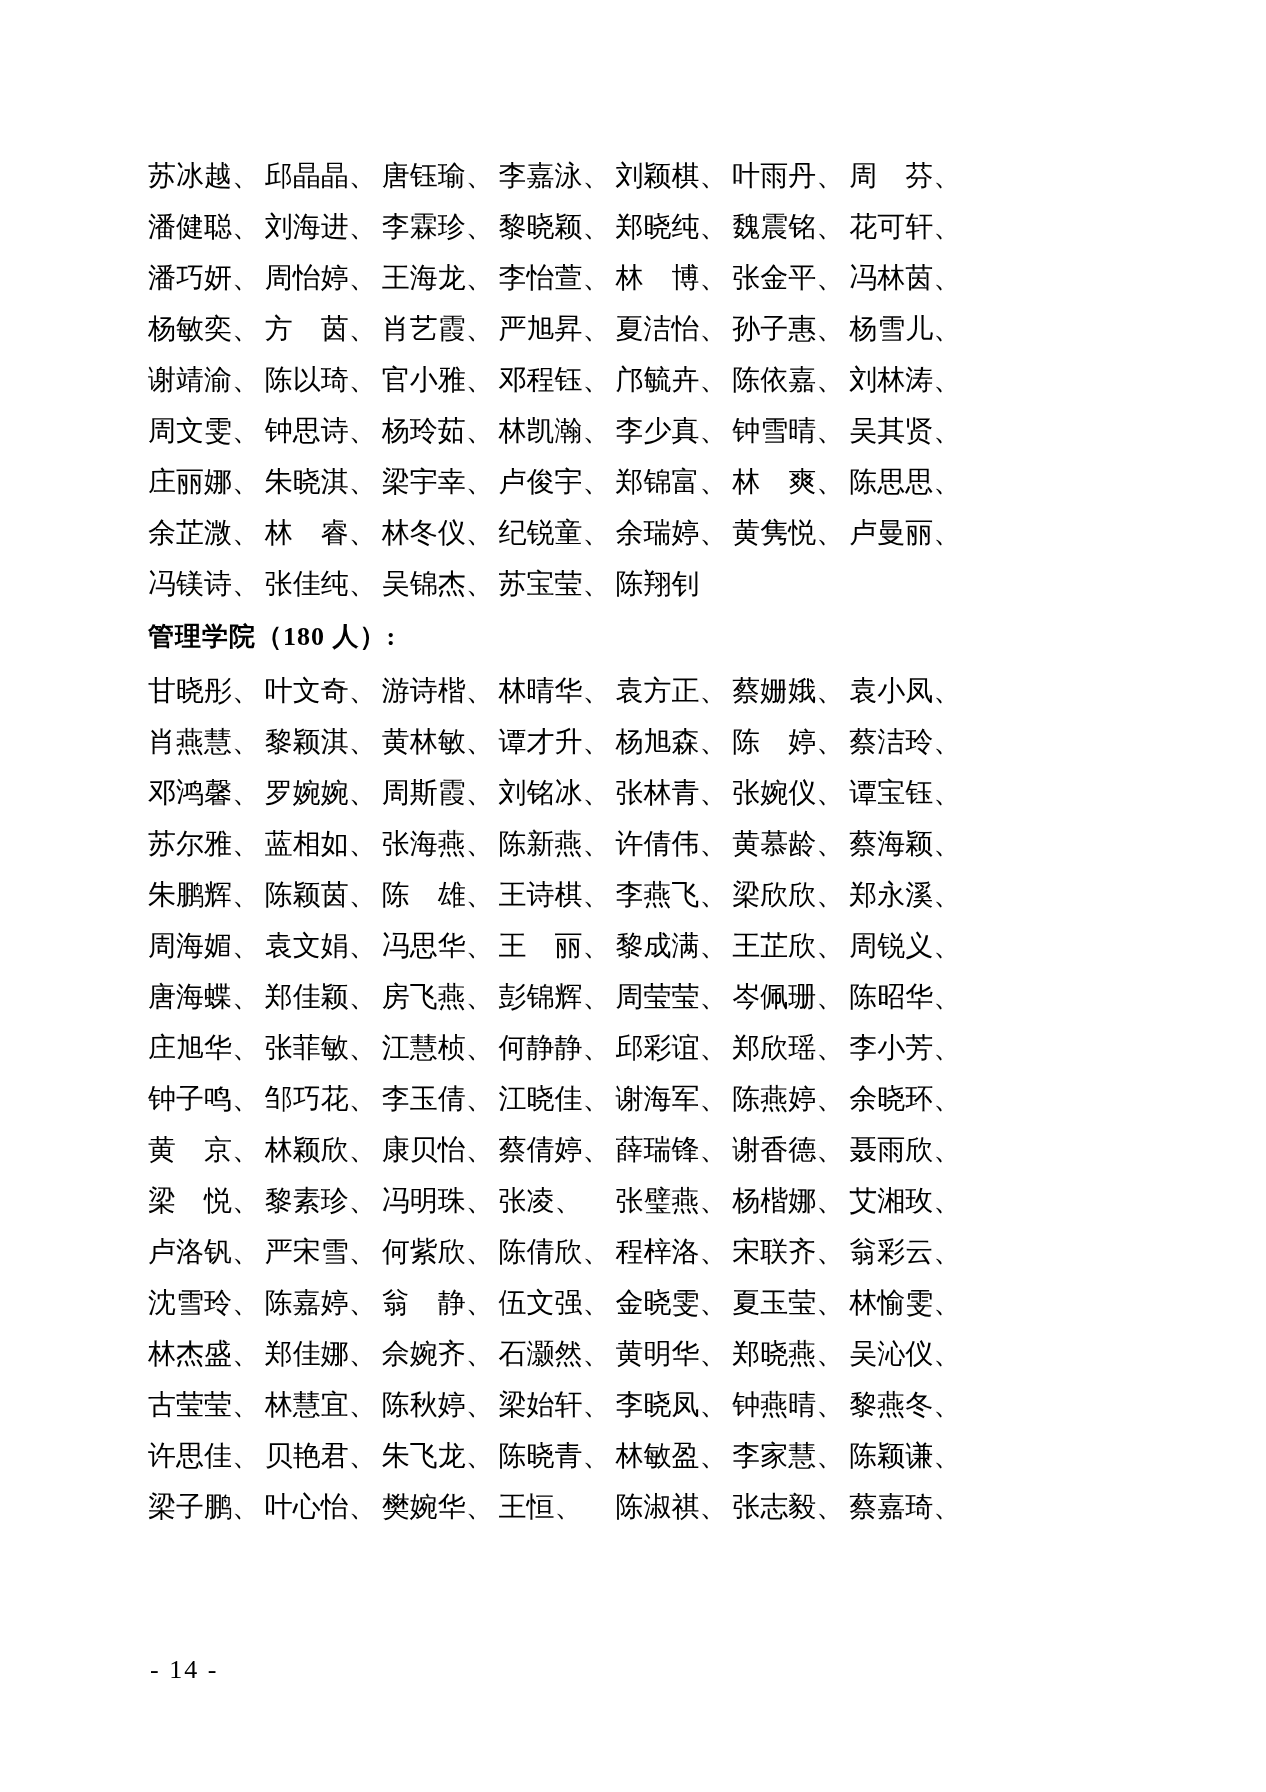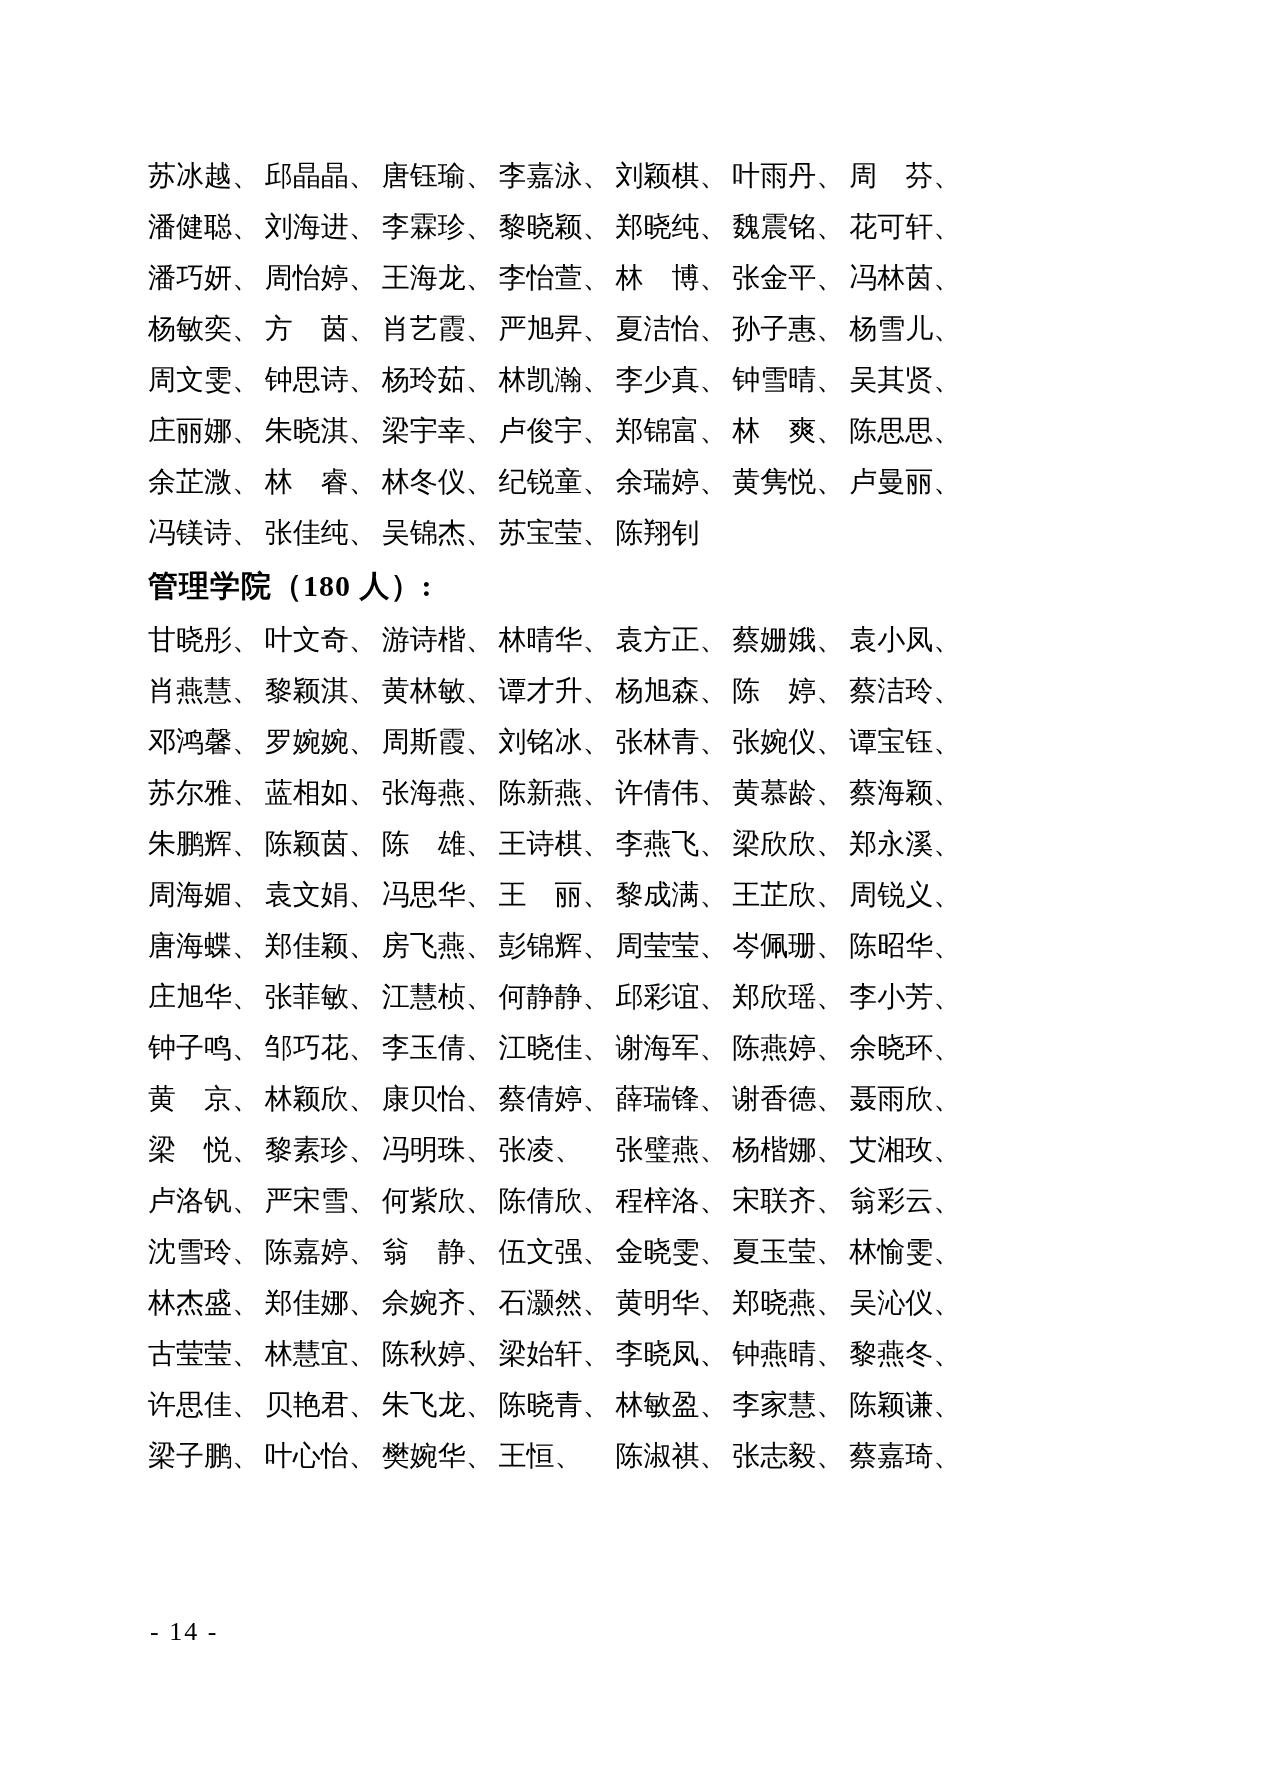--- a/index.html
+++ b/index.html
@@ -21,28 +21,28 @@
     display:grid;
     grid-template-columns:repeat(7,1fr);
     height:51px;
     line-height:51px;
     font-size:28px;
     white-space:nowrap;
   }
   .name { display:block; white-space:pre; }
   .section-heading {
     font-weight:bold;
-    font-size:30px;
+    font-size:26px;
     height:56px;
     line-height:56px;
     letter-spacing:1px;
   }
   .page-number {
     position:absolute;
-    left:150px; top:1612px;
+    left:150px; top:1650px;
     font-size:26px;
     line-height:40px;
     letter-spacing:2px;
   }
 </style>
 </head>
 <body>
 
 <div class="page">
   <div class="content">
@@ -76,20 +76,29 @@
       <div class="name-row">
         <span class="name">杨敏奕、</span>
         <span class="name">方　茵、</span>
         <span class="name">肖艺霞、</span>
         <span class="name">严旭昇、</span>
         <span class="name">夏洁怡、</span>
         <span class="name">孙子惠、</span>
         <span class="name">杨雪儿、</span>
       </div>
       <div class="name-row">
+        <span class="name">谢靖渝、</span>
+        <span class="name">陈以琦、</span>
+        <span class="name">官小雅、</span>
+        <span class="name">邓程钰、</span>
+        <span class="name">邝毓卉、</span>
+        <span class="name">陈依嘉、</span>
+        <span class="name">刘林涛、</span>
+      </div>
+      <div class="name-row">
         <span class="name">周文雯、</span>
         <span class="name">钟思诗、</span>
         <span class="name">杨玲茹、</span>
         <span class="name">林凯瀚、</span>
         <span class="name">李少真、</span>
         <span class="name">钟雪晴、</span>
         <span class="name">吴其贤、</span>
       </div>
       <div class="name-row">
         <span class="name">庄丽娜、</span>

